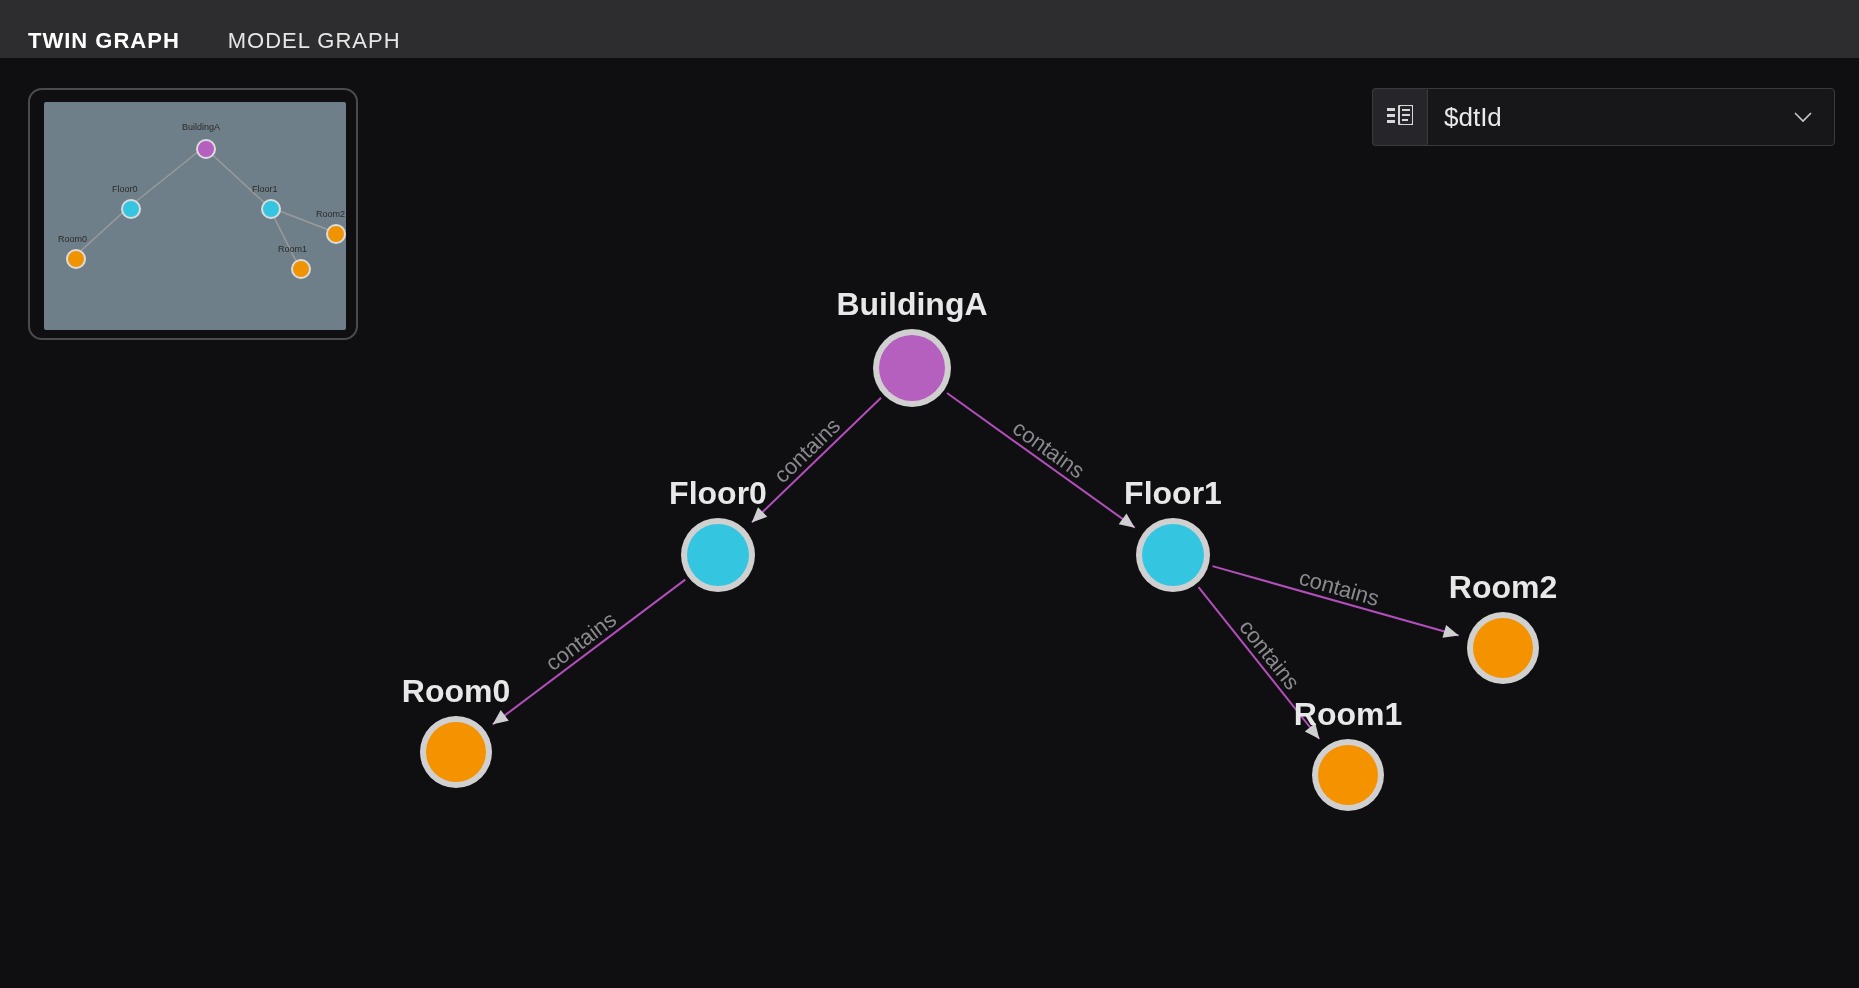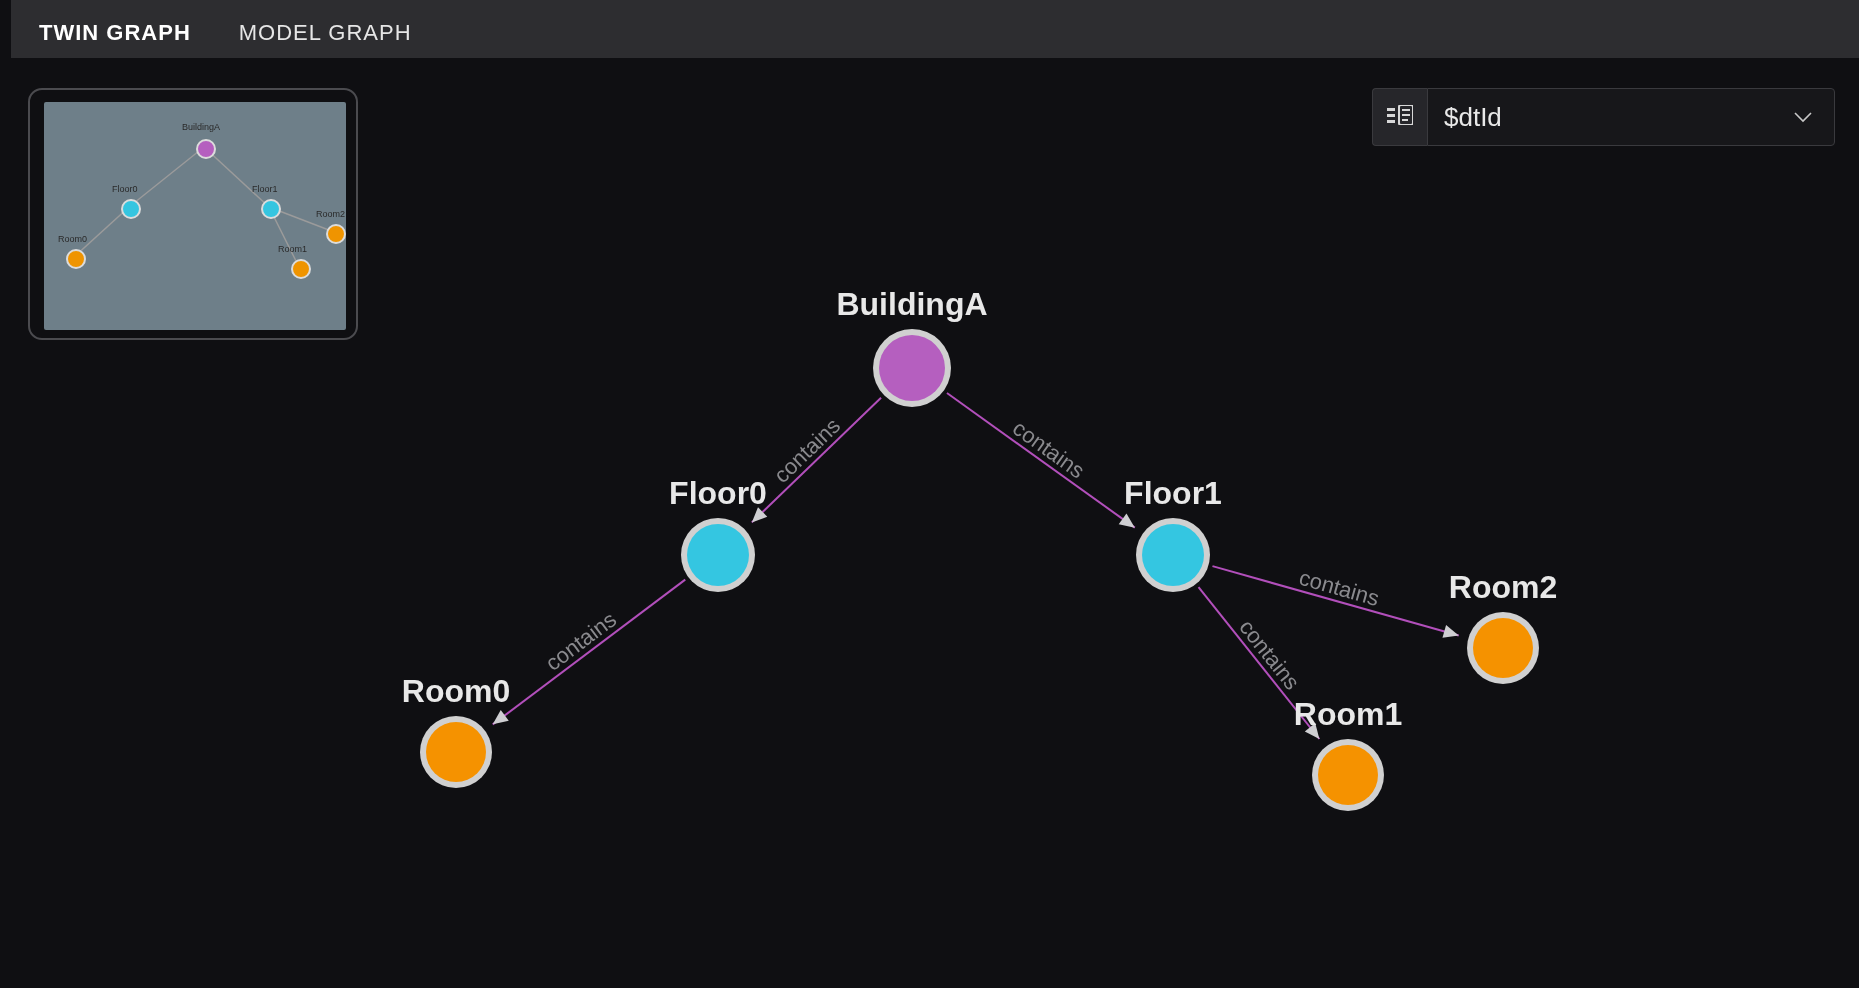--- a/index.html
+++ b/index.html
@@ -10,22 +10,21 @@
     background: #0f0f12;
     font-family: "Segoe UI", Arial, sans-serif;
     overflow: hidden;
     color: #ddd;
   }
   .tab-bar {
     height: 70px;
     background: #2d2d30;
     display: flex;
     align-items: center;
-    padding: 4px 4px;
-    margin-left: 11px;
+    padding: 12px 4px;
   }
   .tab {
     font-size: 22px;
     letter-spacing: 1px;
     padding: 0 24px;
     height: 100%;
     line-height: 58px;
     cursor: pointer;
     user-select: none;
   }

